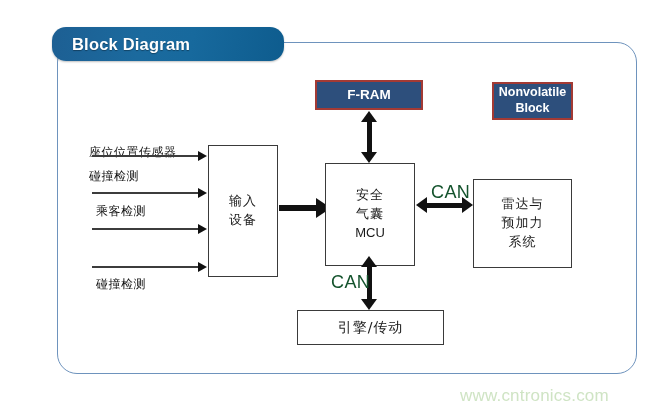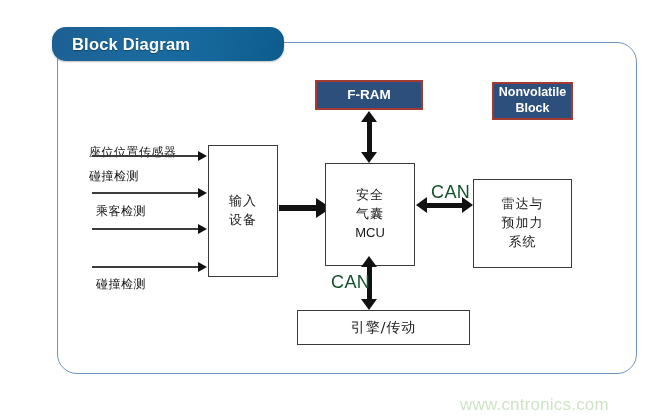--- a/index.html
+++ b/index.html
@@ -81,21 +81,21 @@
     font-weight: bold;
     font-size: 12.5px;
     line-height: 1.25;
   }
   #fram-box { left: 315px; top: 80px; width: 108px; height: 30px; font-size: 13.5px; }
   #nvm-box  { left: 492px; top: 82px; width: 81px;  height: 38px; }
   
   #input-box   { left: 208px; top: 145px; width: 70px;  height: 132px; }
   #mcu-box     { left: 325px; top: 163px; width: 90px;  height: 103px; }
   #radar-box   { left: 473px; top: 163px; width: 99px;  height: 89px; margin-top: 16px; }
-  #engine-box  { left: 297px; top: 310px; width: 173px; height: 35px; }
+  #engine-box  { left: 297px; top: 310px; width: 147px; height: 35px; }
   
   .sig-label {
     position: absolute;
     font-family: "DejaVu Sans", "Liberation Sans", sans-serif;
     font-size: 12px;
     color: #111111;
     white-space: nowrap;
     letter-spacing: 0.5px;
   }
   
@@ -185,21 +185,20 @@
     letter-spacing: 0.4px;
   }
   
   #watermark {
     position: absolute;
     left: 460px;
     top: 386px;
     font-size: 17px;
     color: #cfe4c4;
     letter-spacing: 0.2px;
-    margin-top: 9px;
   }
 </style>
 </head>
 <body>
 
 <div id="root">
 
   <div id="panel"></div>
 
   <div id="title-tab">

